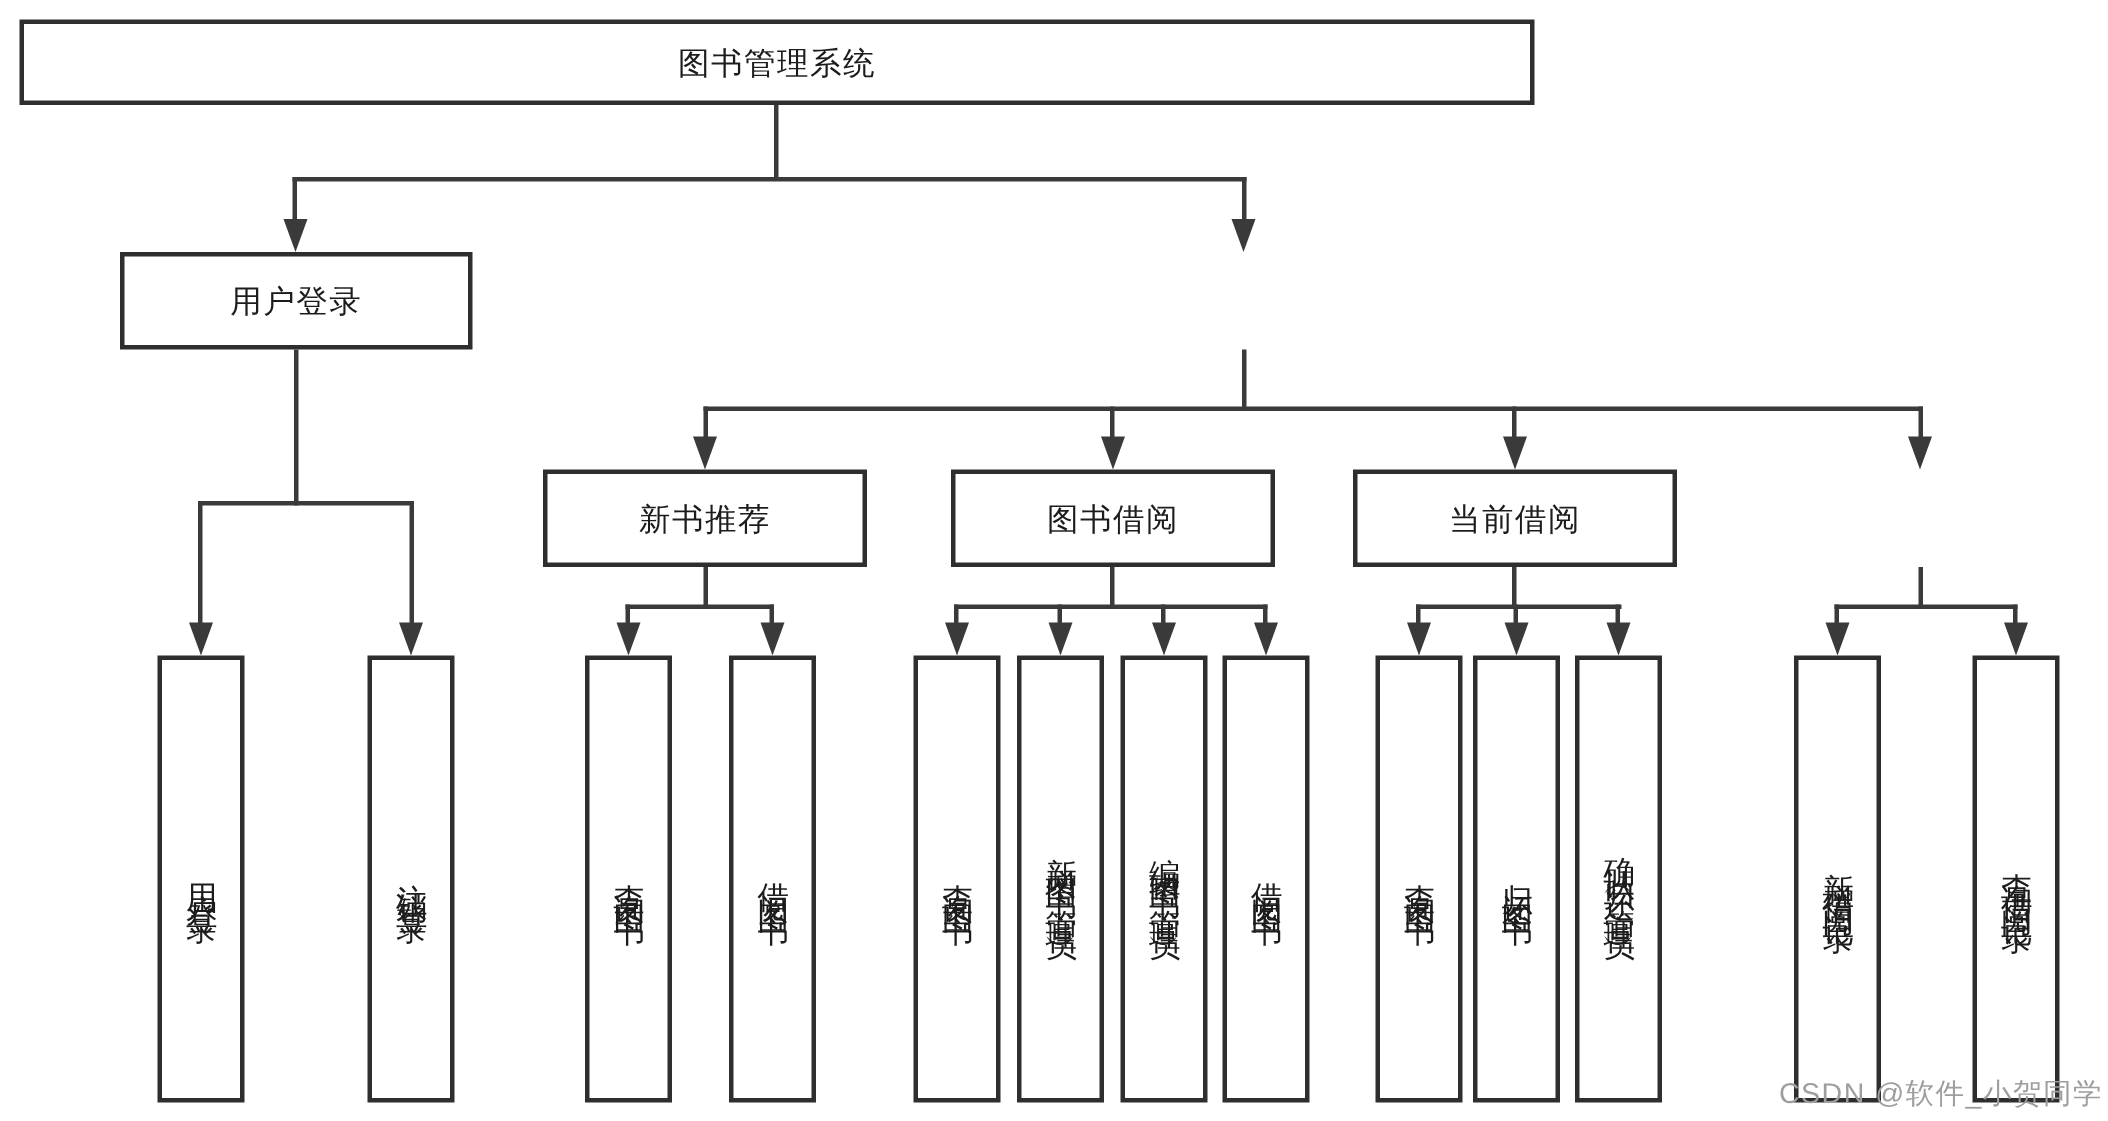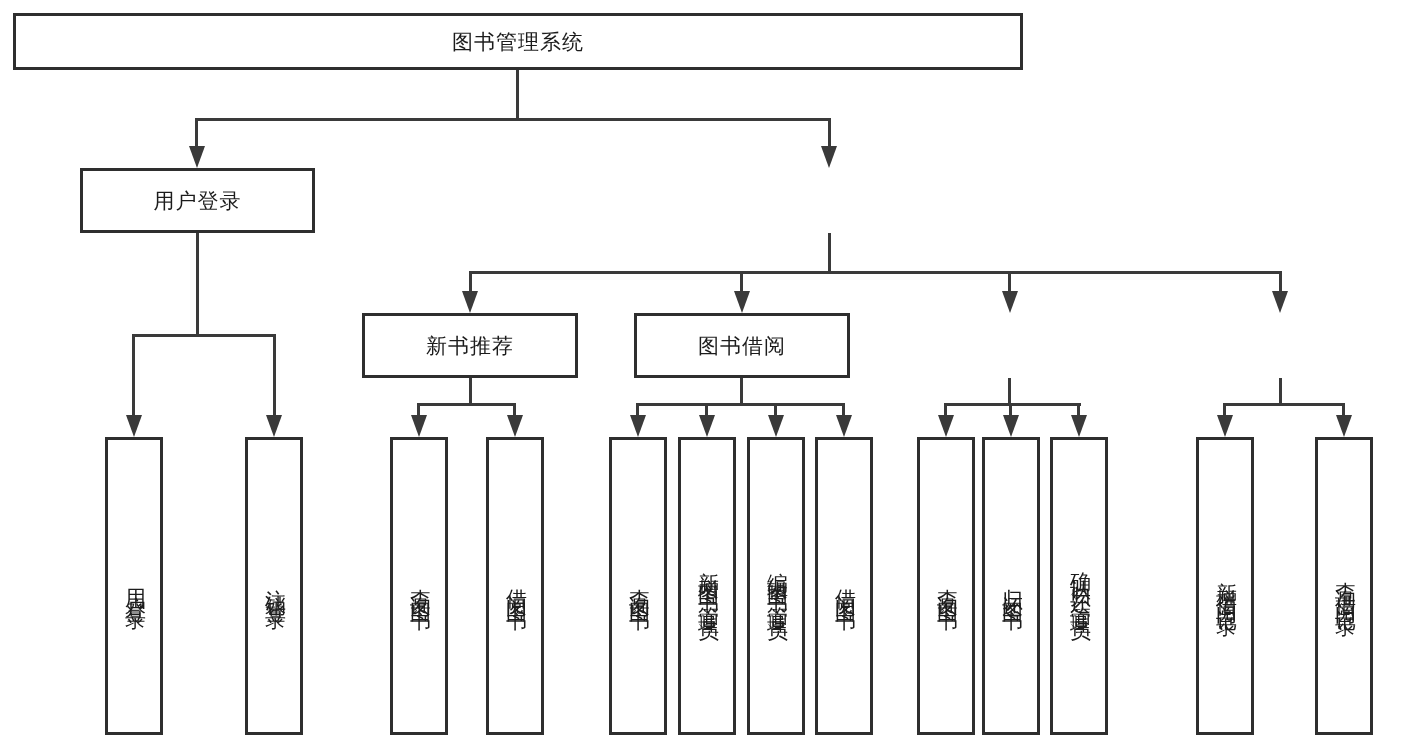--- a/index.html
+++ b/index.html
@@ -1,19 +1,19 @@
 <!DOCTYPE html>
 <html><head>
 <meta charset="utf-8">
 <style>
   html,body{margin:0;padding:0;background:#ffffff;}
   *{box-sizing:border-box;}
   .canvas{
     position:relative;width:1405px;height:747px;background:#ffffff;overflow:hidden;
-    font-family:Liberation Mono, monospace;
+    font-family:Liberation Sans, sans-serif;
   }
   .box{
     position:absolute;border:3px solid #2e2e2e;background:#ffffff;
     display:flex;align-items:center;justify-content:center;
     font-size:21px;color:#1c1c1c;letter-spacing:1px;
   }
   .leaf{
     writing-mode:vertical-rl;text-orientation:mixed;
     letter-spacing:7px;line-height:1;font-size:21px;
   }
@@ -59,20 +59,21 @@
   <div class="arrow-down" style="left:462px;top:291px;"></div>
   <div class="vline" style="left:740px;top:271px;height:26px;"></div>
   <div class="arrow-down" style="left:734px;top:291px;"></div>
   <div class="vline" style="left:1008px;top:271px;height:26px;"></div>
   <div class="arrow-down" style="left:1002px;top:291px;"></div>
   <div class="vline" style="left:1279px;top:271px;height:26px;"></div>
   <div class="arrow-down" style="left:1272px;top:291px;"></div>
 
   <div class="box" style="left:362px;top:313px;width:216px;height:65px;">新书推荐</div>
   <div class="box" style="left:634px;top:313px;width:216px;height:65px;">图书借阅</div>
+  <div class="box" style="left:902px;top:313px;width:216px;height:65px;">当前借阅</div>
 
   <div class="vline" style="left:469px;top:378px;height:28px;"></div>
   <div class="hline" style="left:417px;top:403px;width:99px;"></div>
   <div class="vline" style="left:417px;top:403px;height:17px;"></div>
   <div class="arrow-down" style="left:411px;top:415px;"></div>
   <div class="vline" style="left:513px;top:403px;height:17px;"></div>
   <div class="arrow-down" style="left:507px;top:415px;"></div>
 
   <div class="vline" style="left:740px;top:378px;height:28px;"></div>
   <div class="hline" style="left:636px;top:403px;width:209px;"></div>
@@ -112,14 +113,15 @@
   <div class="box leaf" style="left:747px;top:437px;width:58px;height:298px;">编辑图书（管理员）</div>
   <div class="box leaf" style="left:815px;top:437px;width:58px;height:298px;">借阅图书</div>
 
   <div class="box leaf" style="left:917px;top:437px;width:58px;height:298px;">查询图书</div>
   <div class="box leaf" style="left:982px;top:437px;width:58px;height:298px;">归还图书</div>
   <div class="box leaf" style="left:1050px;top:437px;width:58px;height:298px;">确认归还（管理员）</div>
 
   <div class="box leaf" style="left:1196px;top:437px;width:58px;height:298px;">新增借阅记录</div>
   <div class="box leaf" style="left:1315px;top:437px;width:58px;height:298px;">查询借阅记录</div>
 
+  <div class="watermark">CSDN @软件_小贺同学</div>
 
 </div>
 
 </body></html>

